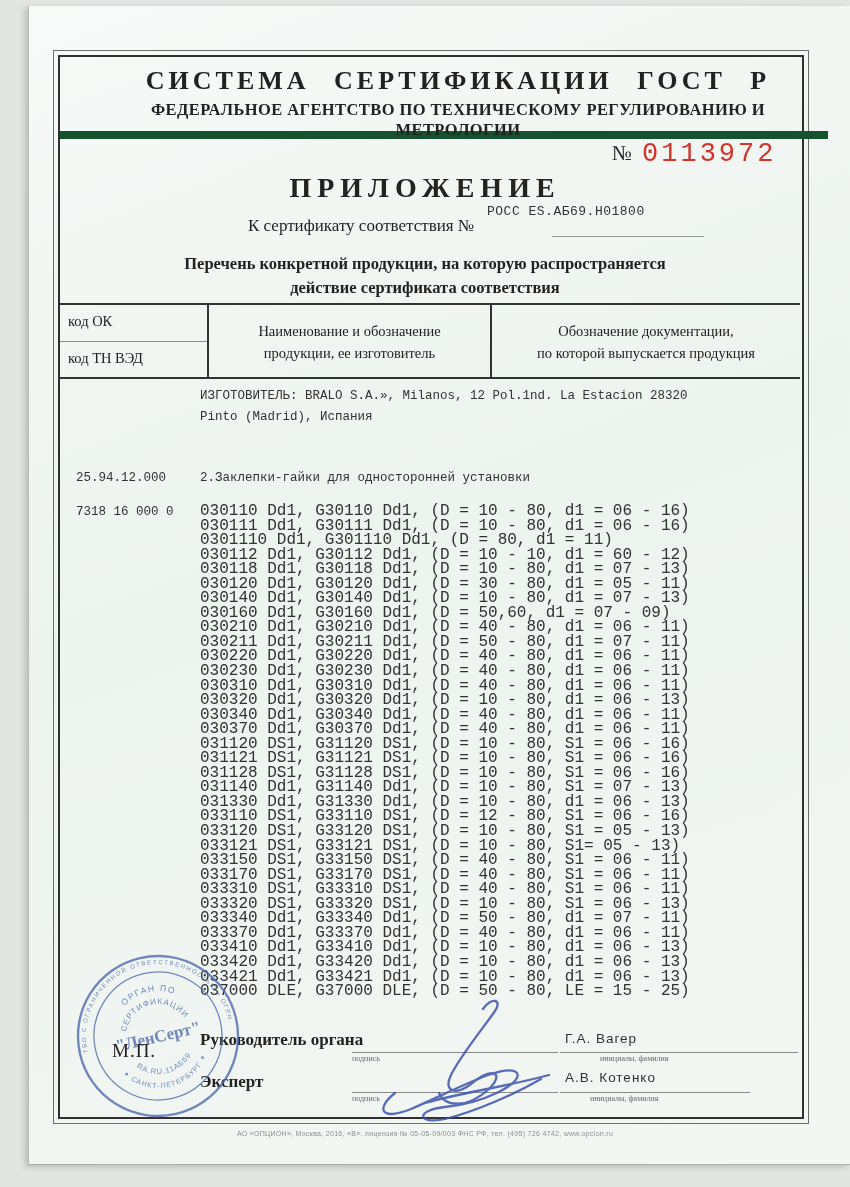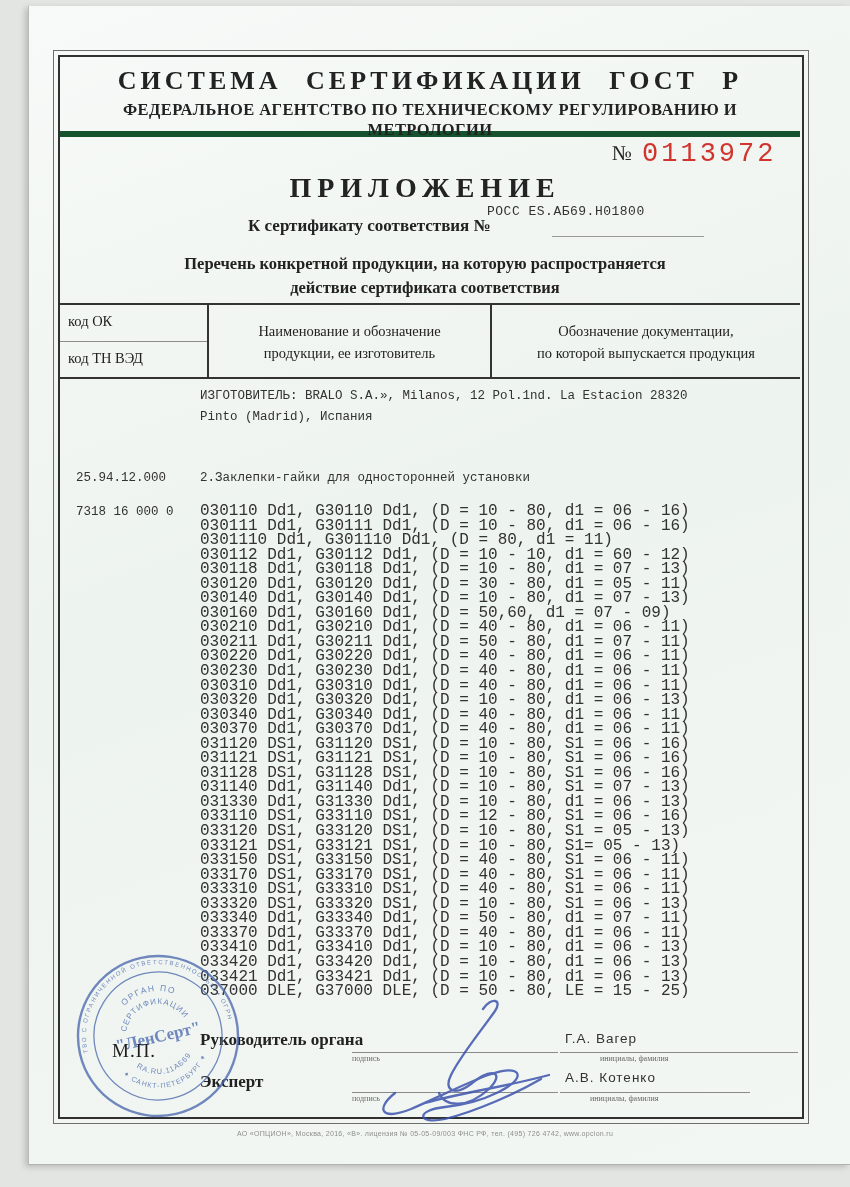--- a/index.html
+++ b/index.html
@@ -13,30 +13,30 @@
     position:absolute;left:28px;top:6px;right:0;height:1158px;
     background:linear-gradient(160deg,#f7faf8 0%,#edf3ef 45%,#f3f7f4 100%);
     border-left:1px solid #b9bbb8;border-bottom:1px solid #b0b2af;
     box-shadow:-3px 2px 6px rgba(0,0,0,.18);
   }
   .abs{position:absolute;}
   
   .frame-outer{left:53px;top:50px;width:754px;height:1072px;border:1px solid #6d6d6b;}
   .frame-inner{left:58px;top:55px;width:742px;height:1060px;border:2px solid #303030;}
   
-  .head-box{left:60px;top:57px;width:740px;height:74px;border-bottom:6px solid #14532d;text-align:center;}
+  .head-box{left:60px;top:57px;width:740px;height:74px;border-bottom:8px solid #14532d;text-align:center;padding-left:28px;}
   .head-sys{margin-top:9px;font-size:26px;font-weight:bold;letter-spacing:4px;word-spacing:14px;color:#222;}
   .head-agency{margin-top:4px;font-size:16.5px;font-weight:bold;letter-spacing:.4px;color:#222;}
   
   .formno{left:612px;top:141px;display:flex;align-items:flex-end;}
   .formno .no-sign{font-size:21px;color:#252525;padding-bottom:2px;}
   .formno .no-val{font-family:"Liberation Mono","DejaVu Sans Mono",monospace;font-weight:normal;
     font-size:27px;letter-spacing:3px;color:#d0342c;margin-left:10px;line-height:1;}
   .doc-title{left:0;top:172px;width:100%;text-align:center;font-size:28px;font-weight:bold;letter-spacing:6px;color:#232323;}
-  .cert-label{left:248px;top:216px;font-size:17px;font-weight:bold;color:#222;}
+  .cert-label{left:248px;top:216px;font-size:17px;font-weight:normal;color:#222;}
   .cert-num{left:487px;top:204px;font-family:"Liberation Mono","DejaVu Sans Mono",monospace;font-size:13px;color:#3b3b3b;letter-spacing:.5px;}
   .cert-underline{left:552px;top:236px;width:152px;border-top:1px solid #9a9a9a;height:0;}
   .subtitle{left:0;top:252px;width:100%;text-align:center;font-size:16.5px;font-weight:bold;line-height:1.45;color:#222;white-space:pre-line;}
   
   .tbl{left:60px;top:303px;width:740px;height:72px;border-top:2px solid #333;border-bottom:2px solid #333;}
   .tbl .v1{left:147px;top:0;width:2px;height:72px;background:#333;}
   .tbl .v2{left:430px;top:0;width:2px;height:72px;background:#333;}
   .tbl .split{left:0;top:36px;width:147px;height:1px;background:#8d8d8d;}
   .tbl .c1a{left:8px;top:8px;font-size:14.5px;color:#222;}
   .tbl .c1b{left:8px;top:45px;font-size:14.5px;color:#222;}

